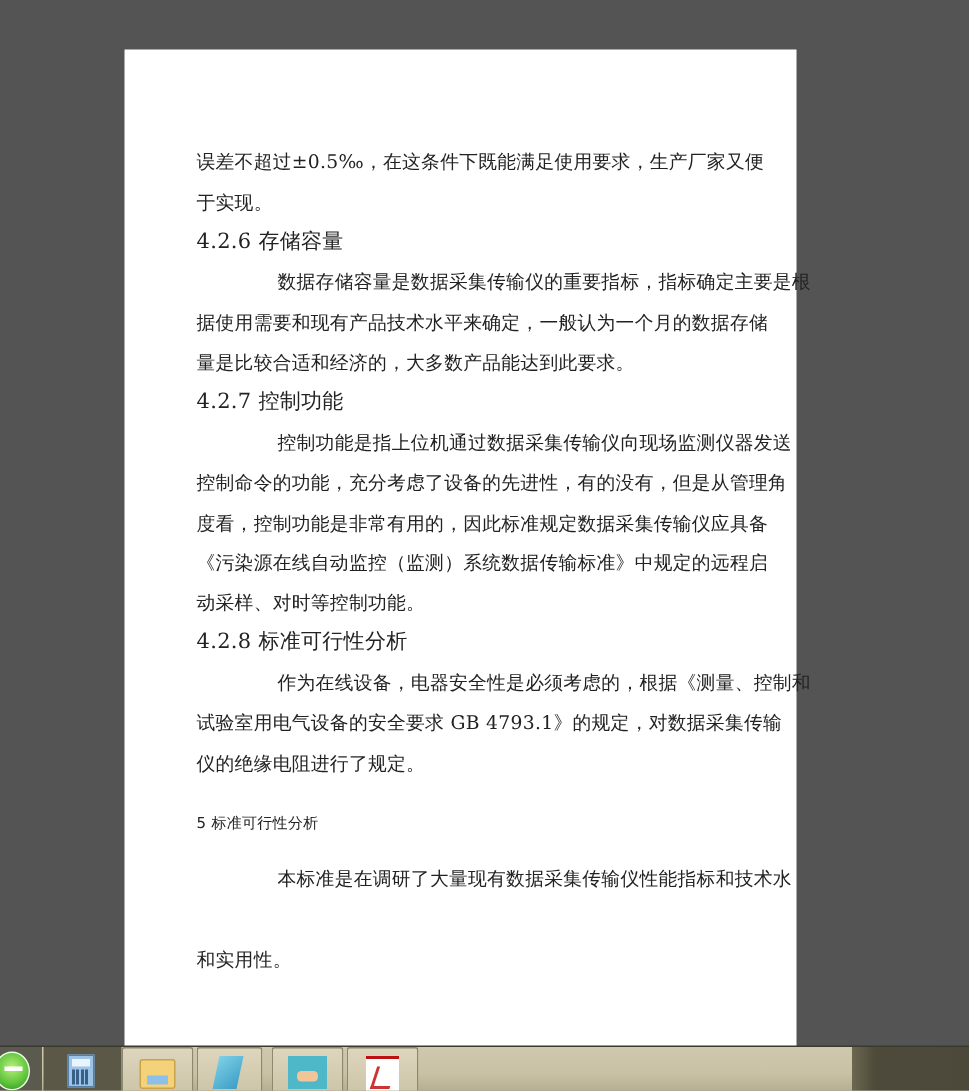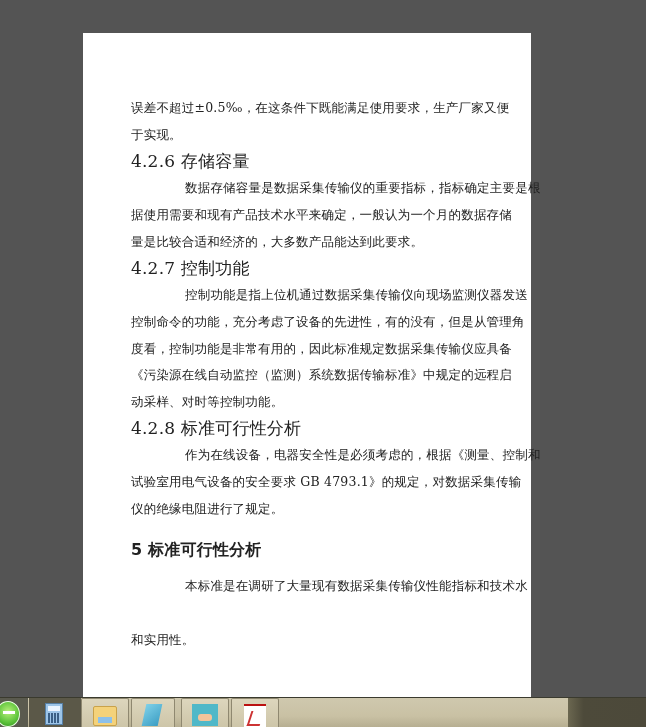--- a/index.html
+++ b/index.html
@@ -1,22 +1,22 @@
 <!DOCTYPE html>
 <html><head>
 <meta charset="utf-8">
 <style>
   html,body{margin:0;padding:0;}
   body{width:646px;height:727px;background:#545454;position:relative;overflow:hidden;font-family:"DejaVu Serif","Liberation Serif",serif;}
   .viewer{position:absolute;left:0;top:0;width:646px;height:697px;background:#545454;}
   .page{position:absolute;left:83px;top:5px;width:448px;height:692px;background:#ffffff;margin-top:28px;}
   .line{position:absolute;left:48px;font-size:12.5px;color:#222;white-space:nowrap;line-height:14px;letter-spacing:0.2px;}
   .indent{left:102px;}
-  .heading{font-size:17px;}
-  .bold{font-family:"DejaVu Sans","Liberation Sans",sans-serif;font-weight:bold;font-size:16px;}
+  .heading{font-size:14px;}
+  .bold{font-family:"DejaVu Sans","Liberation Sans",sans-serif;font-weight:normal;font-size:10px;}
   .pagenum{position:absolute;left:252px;top:668px;font-size:8px;color:#223;font-family:"DejaVu Sans Mono",monospace;}
   .taskbar{position:absolute;left:0;top:697px;width:646px;height:30px;background:linear-gradient(180deg,#cfc8ae 0%,#c9c1a4 60%,#b5ad90 100%);border-top:1px solid #3a3a2e;}
   .taskbar .right-dark{position:absolute;right:0;top:0;width:78px;height:30px;background:linear-gradient(90deg,#6b6750 0%,#4d4a3a 20%,#4c493a 100%);}
   .start{position:absolute;left:0;top:0;width:28px;height:30px;background:#5a5a4e;}
   .start-orb{position:absolute;left:-4px;top:3px;width:22px;height:24px;border-radius:50%;background:radial-gradient(circle at 50% 40%,#b8f07a 0%,#5cc33a 60%,#2e8a1c 100%);border:1px solid #e8ffe0;}
   .start-orb:after{content:"";position:absolute;left:6px;top:9px;width:12px;height:3px;background:#fff;}
   .tb{position:absolute;top:0;height:30px;}
   .tb-inactive{background:#5b5848;}
   .tb-btn{background:linear-gradient(180deg,#ddd6bd 0%,#cdc5a8 100%);border:1px solid #8f8870;border-bottom:none;box-sizing:border-box;border-radius:2px 2px 0 0;}
   .ic{position:absolute;top:5px;}

